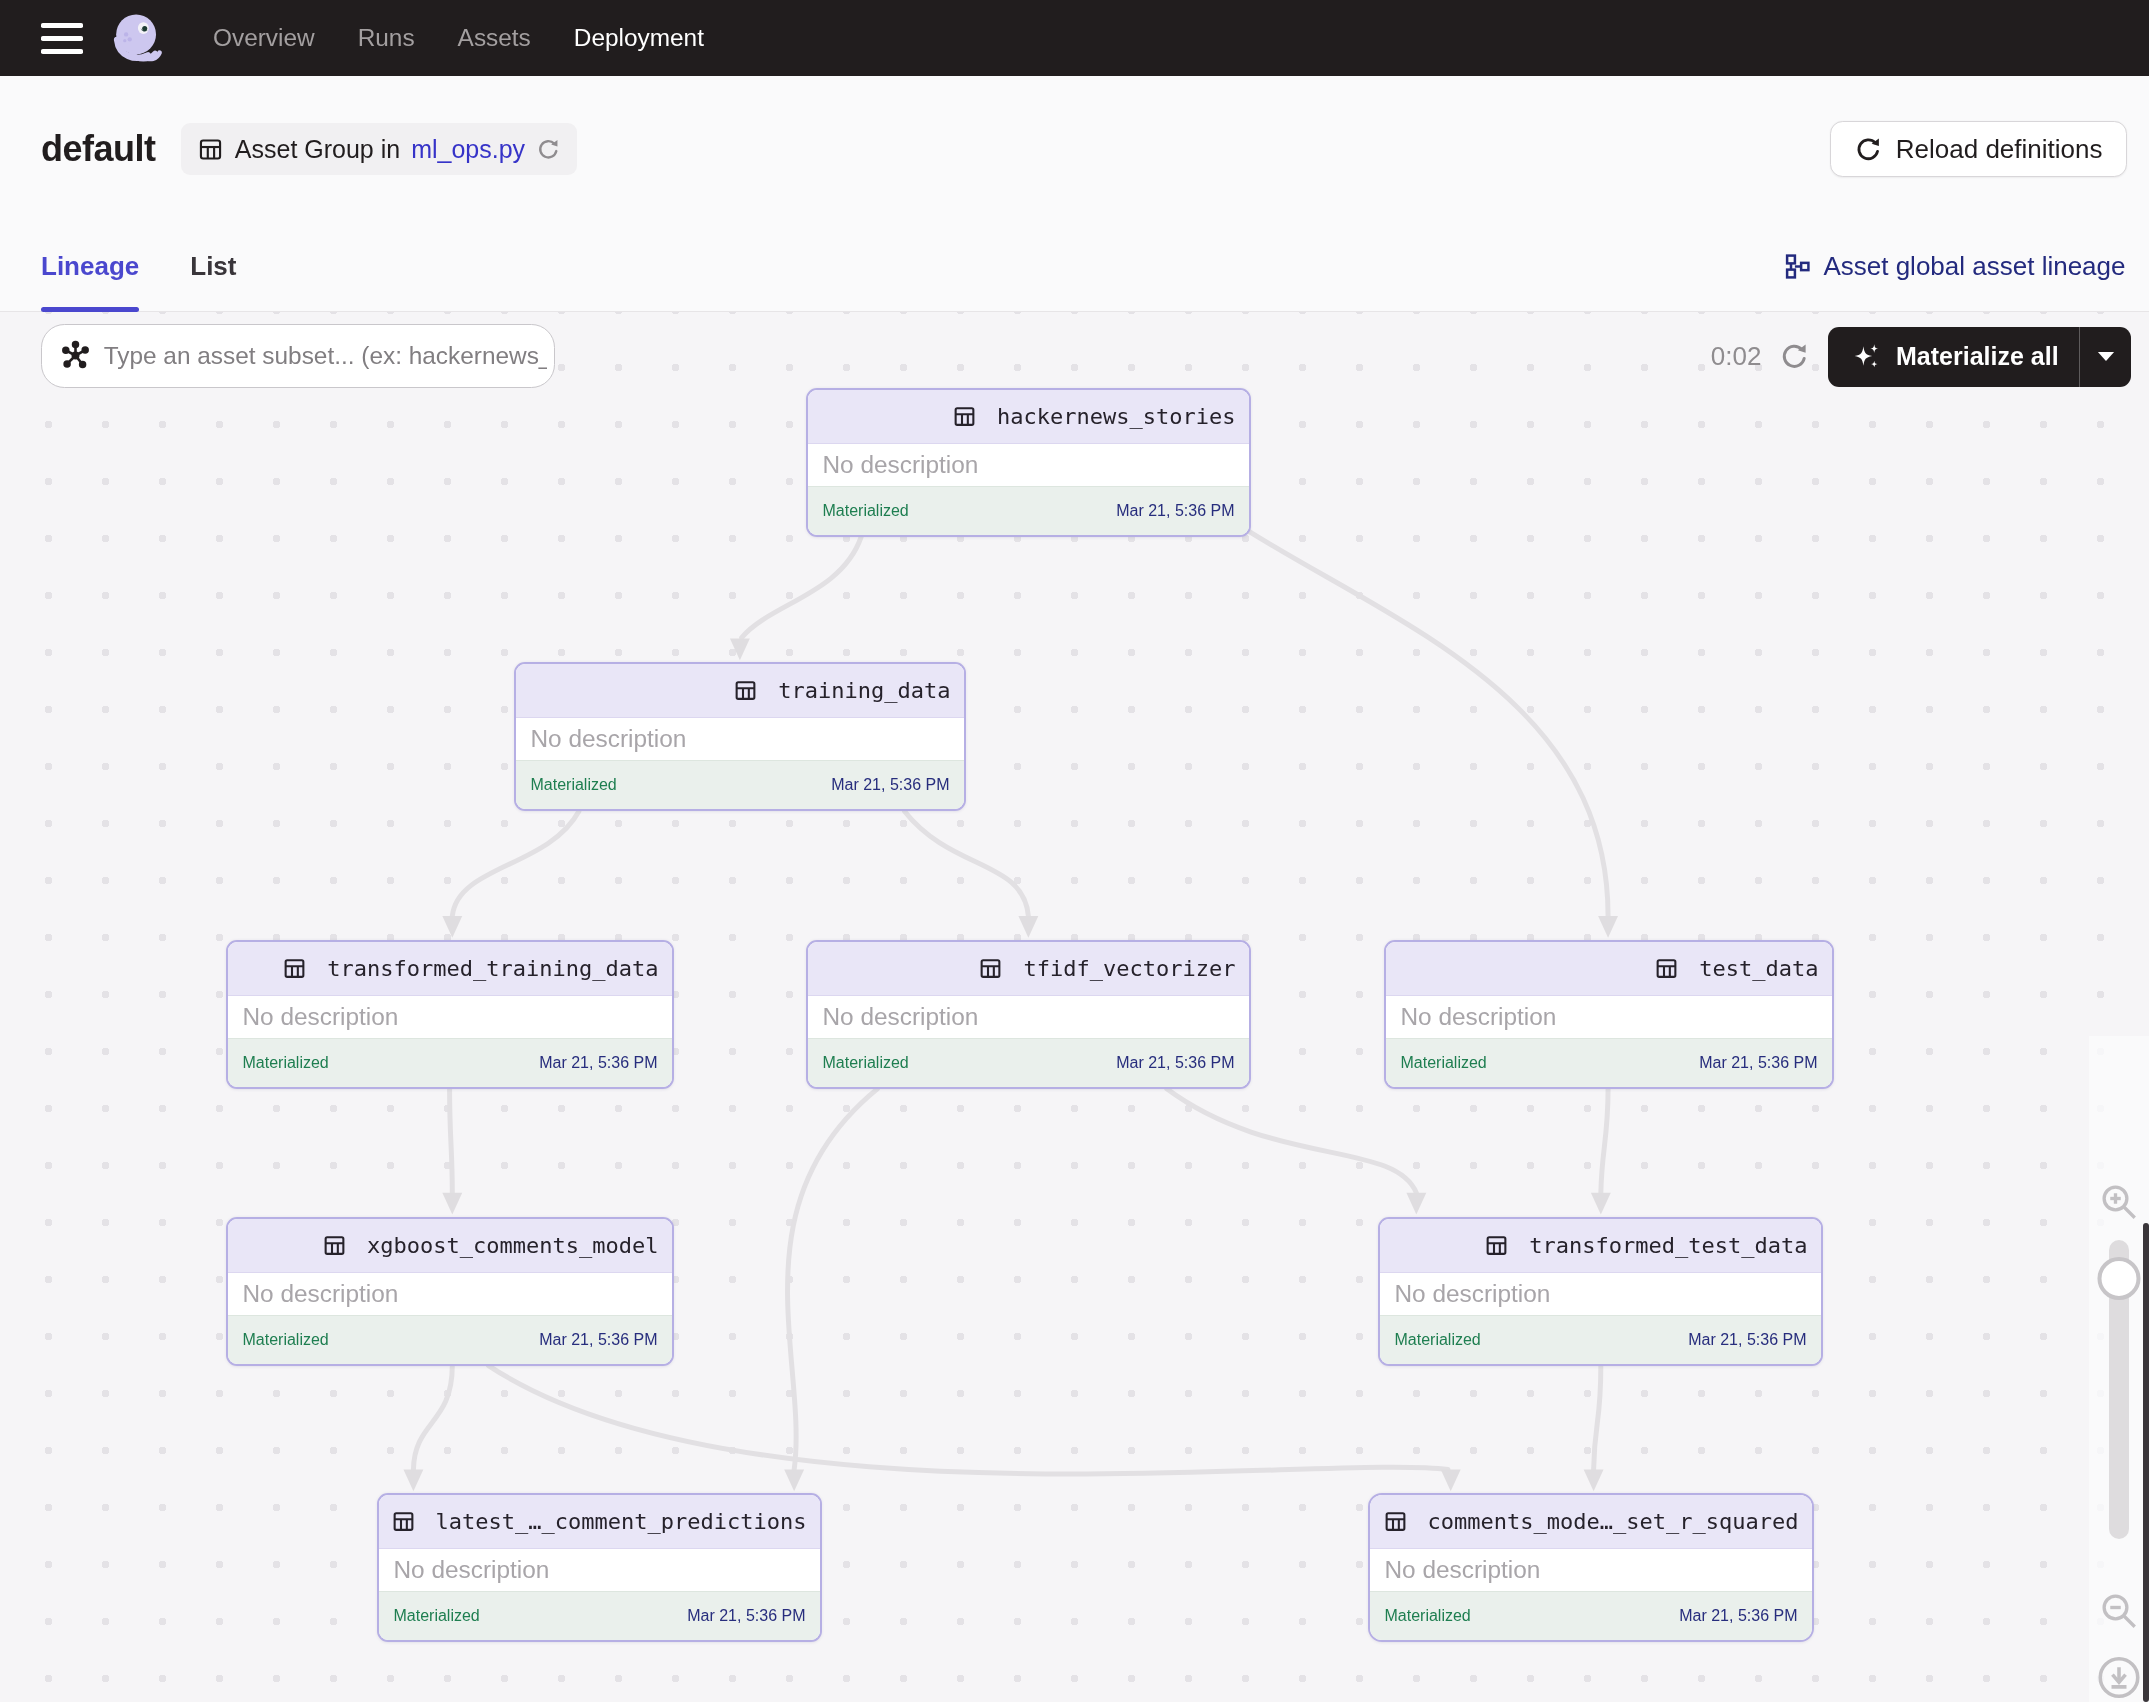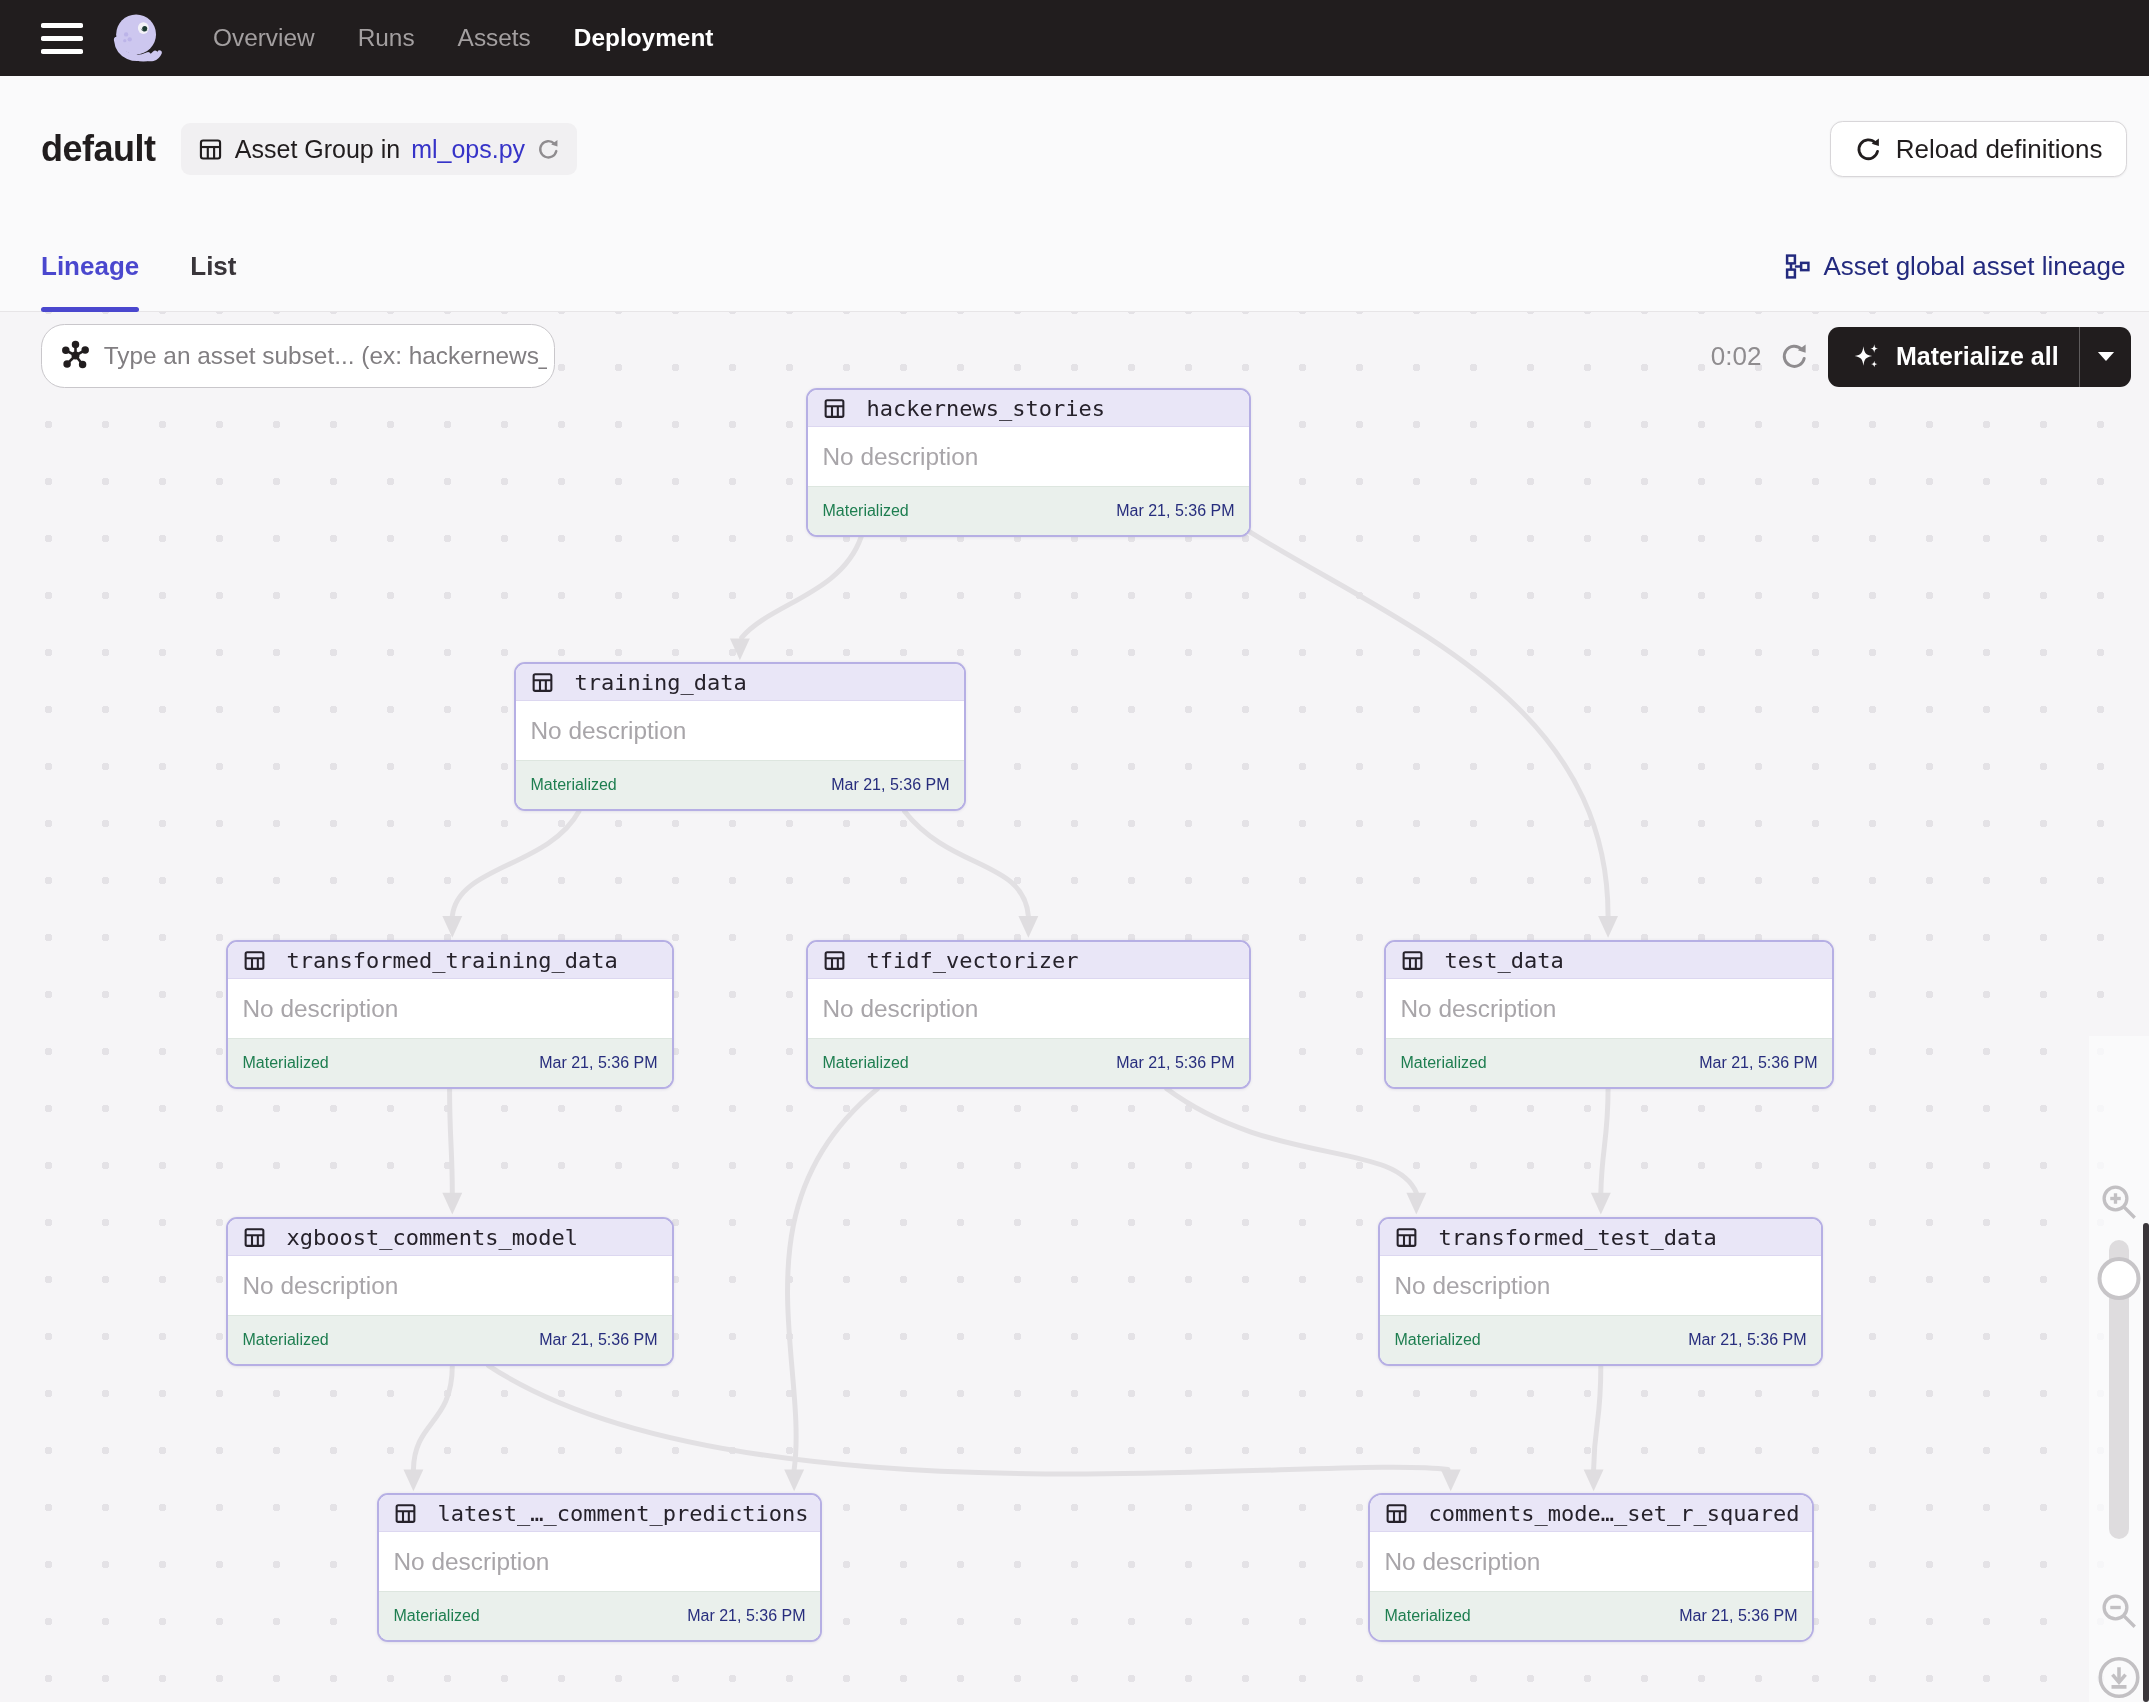--- a/index.html
+++ b/index.html
@@ -7,21 +7,21 @@
   body { font-family:"Liberation Sans", sans-serif; }
   .page { position:relative; width:2149px; height:1702px; background:#4c1d95; overflow:hidden; }
 
   
   .navbar { position:relative; height:76px; background:#211D1E; display:flex; align-items:center; padding:0 31px 0 41px; }
   .hamburger { width:42px; height:31px; display:flex; flex-direction:column; justify-content:space-between; cursor:pointer; background:none; border:none; }
   .hamburger span { display:block; height:5px; background:#FFFFFF; border-radius:1.8px; }
   .logo { margin-left:25px; width:58px; height:58px; display:flex; align-items:center; }
   .nav-items { display:flex; align-items:center; gap:43px; margin-left:47px; }
   .nav-item { font-size:24.4px; color:#A39FA0; cursor:pointer; text-decoration:none; }
-  .nav-item.active { color:#FFFFFF; font-weight:700; }
+  .nav-item.active { color:#FFFFFF; font-weight:400; }
   .nav-right { margin-left:auto; display:flex; align-items:center; gap:36px; }
   .search { width:337px; height:52px; background:#3A3637; border-radius:26px; display:flex; align-items:center; cursor:text; }
   .search-circle { width:52px; height:52px; border-radius:50%; background:#2B2728; display:flex; align-items:center; justify-content:center; flex:none; }
   .search-ph { flex:1; margin-left:14.5px; font-size:24.4px; color:#B9B6B7; }
   .kbd { width:33px; height:40px; margin-right:11px; background:#4B4748; border-radius:7.2px; color:#D8D5D6; font-size:22.6px; display:flex; align-items:center; justify-content:center; }
   .gear { font-size:36px; color:#D6D3D4; line-height:1; cursor:pointer; font-family:"DejaVu Sans", sans-serif; }
 
   
   .page-header { height:146px; background:#FAFAFB; display:flex; align-items:center; padding:0 22px 0 41px; }
   .page-title { font-size:36px; font-weight:700; color:#211D1E; letter-spacing:-0.5px; }
@@ -52,21 +52,21 @@
 
   .canvas-right { position:absolute; top:14.5px; right:18px; display:flex; align-items:center; gap:18px; }
   .timer { font-size:26px; color:#8F8C8F; }
   .mat-btn { height:60px; background:#211D1E; border-radius:11px; display:flex; align-items:center; padding-left:22px; color:#FFFFFF; cursor:pointer; }
   .mat-label { font-size:25px; font-weight:600; margin:0 20px 0 12.7px; }
   .mat-divider { width:1.4px; align-self:stretch; background:rgba(255,255,255,.28); }
   .mat-caret { width:51px; height:100%; display:flex; align-items:center; justify-content:center; cursor:pointer; }
 
   
   .node { position:absolute; height:149px; border:2.3px solid #B6AFE4; border-radius:11px; background:#FFFFFF; box-shadow:0 0.9px 2.7px rgba(70,60,130,.10); display:flex; flex-direction:column; overflow:hidden; cursor:pointer; }
-  .node-head { height:37px; flex:none; background:#E9E6F7; border-bottom:0.9px solid #DCD7F0; display:flex; align-items:center; gap:20px; padding:0 13.6px; }
+  .node-head { height:54px; flex:none; background:#E9E6F7; border-bottom:0.9px solid #DCD7F0; display:flex; align-items:center; gap:20px; padding:0 13.6px;justify-content:flex-end; }
   .nname { font-family:"DejaVu Sans Mono", monospace; font-size:22px; font-weight:500; color:#26222B; white-space:nowrap; }
   .node-body { flex:1; display:flex; align-items:center; padding:0 14.5px; background:#FFFFFF; }
   .ndesc { font-size:24.4px; color:#A8A5A9; }
   .node-foot { height:49px; flex:none; background:#EAF0EC; border-top:0.9px solid #DDE6DF; display:flex; align-items:center; justify-content:space-between; padding:0 14.5px; font-size:16px; }
   .status { color:#1E7E50; }
   .time { color:#272D7D; }
 
   
   .zoom-panel { position:absolute; right:0; top:724px; bottom:0; width:60px; background:rgba(251,251,252,.78); }
   .zp { position:absolute; left:50%; transform:translateX(-50%); color:#C2C0C3; }

